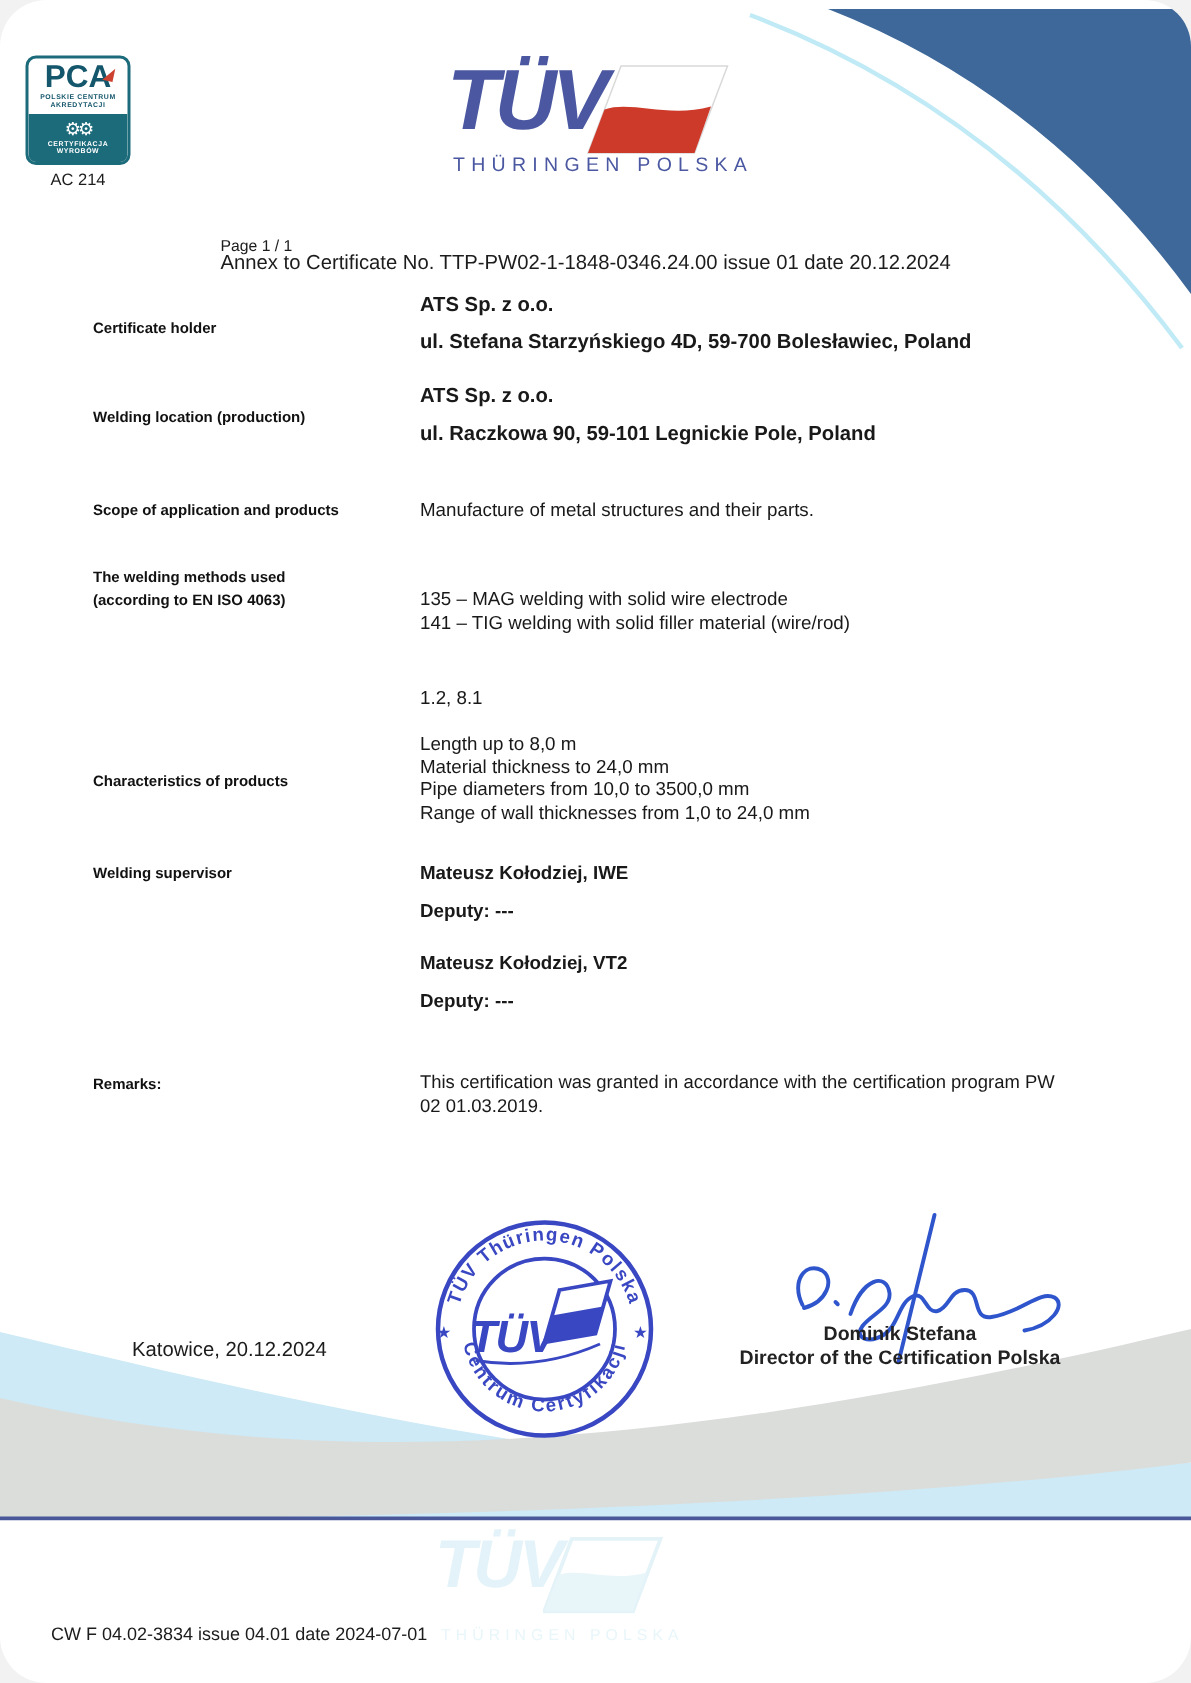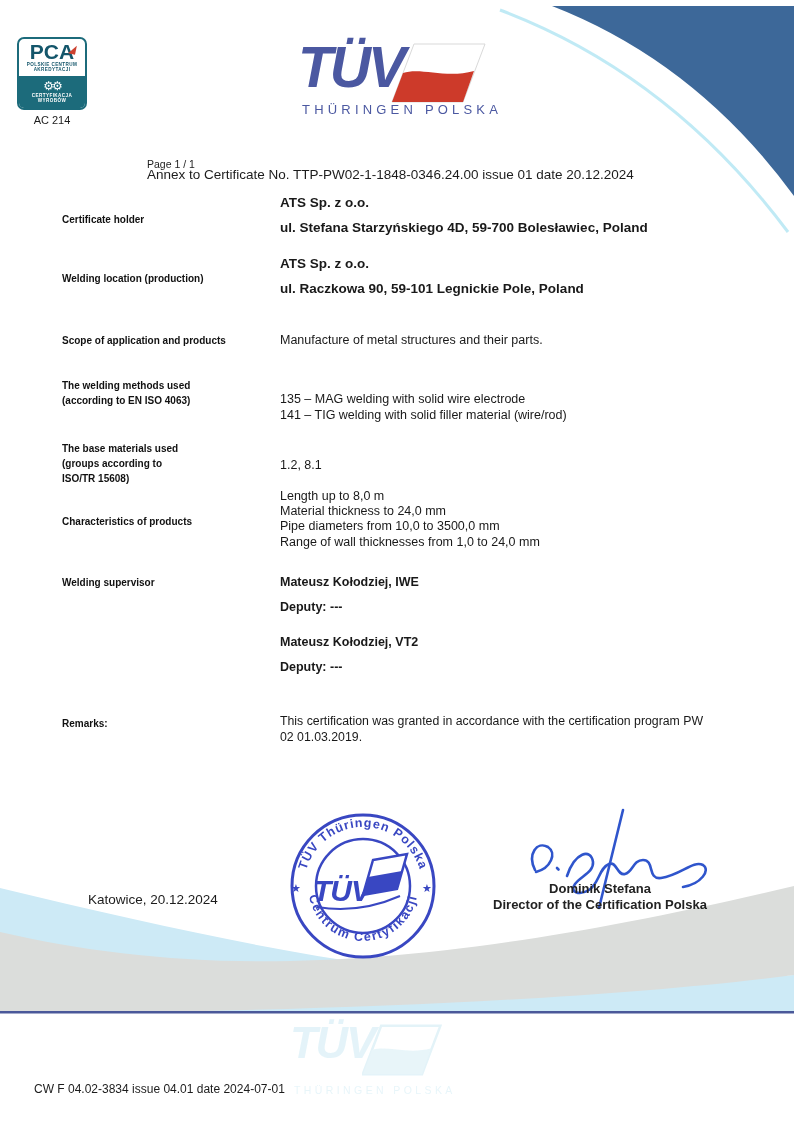--- a/index.html
+++ b/index.html
@@ -1,17 +1,17 @@
 <!DOCTYPE html>
 <html><head>
 <meta charset="utf-8">
 <style>
   html,body{margin:0;padding:0;background:#f2f2f2;}
   .page{position:relative;width:794px;height:1122px;background:#ffffff;margin:0 auto;
-        font-family:"Liberation Sans",sans-serif;overflow:hidden;color:#1c1c1c;}
+        font-family:"Liberation Sans",sans-serif;overflow:hidden;color:#1c1c1c;border-radius:31px;}
   svg{display:block;}
   .abs{position:absolute;}
 
   
   .annex{position:absolute;left:147px;top:139px;font-size:13.5px;color:#1c1c1c;margin-top:28px;}
   .pageline{position:absolute;left:147px;top:158px;font-size:10.5px;color:#1c1c1c;}
 
   
   .pca{position:absolute;left:17px;top:37px;width:70px;text-align:center;}
   .pca-box{border:2px solid #1c6b7b;border-radius:7px;background:#fff;overflow:hidden;padding-top:3px;}
@@ -116,23 +116,20 @@
     <div>Manufacture of metal structures and their parts.</div>
   </div>
 
   <div class="lbl" style="top:378px">The welding methods used
 (according to EN ISO 4063)</div>
   <div class="val fsstd lh16" style="top:391px">
     <div>135 – MAG welding with solid wire electrode</div>
     <div>141 – TIG welding with solid filler material (wire/rod)</div>
   </div>
 
-  <div class="lbl" style="top:441px">The base materials used
-(groups according to
-ISO/TR 15608)</div>
   <div class="val fsstd lh15" style="top:458px">
     <div>1.2, 8.1</div>
   </div>
 
   <div class="lbl" style="top:514px">Characteristics of products</div>
   <div class="val fsstd lh15" style="top:489px">
     <div>Length up to 8,0 m</div>
     <div>Material thickness to 24,0 mm</div>
     <div>Pipe diameters from 10,0 to 3500,0 mm</div>
     <div>Range of wall thicknesses from 1,0 to 24,0 mm</div>

